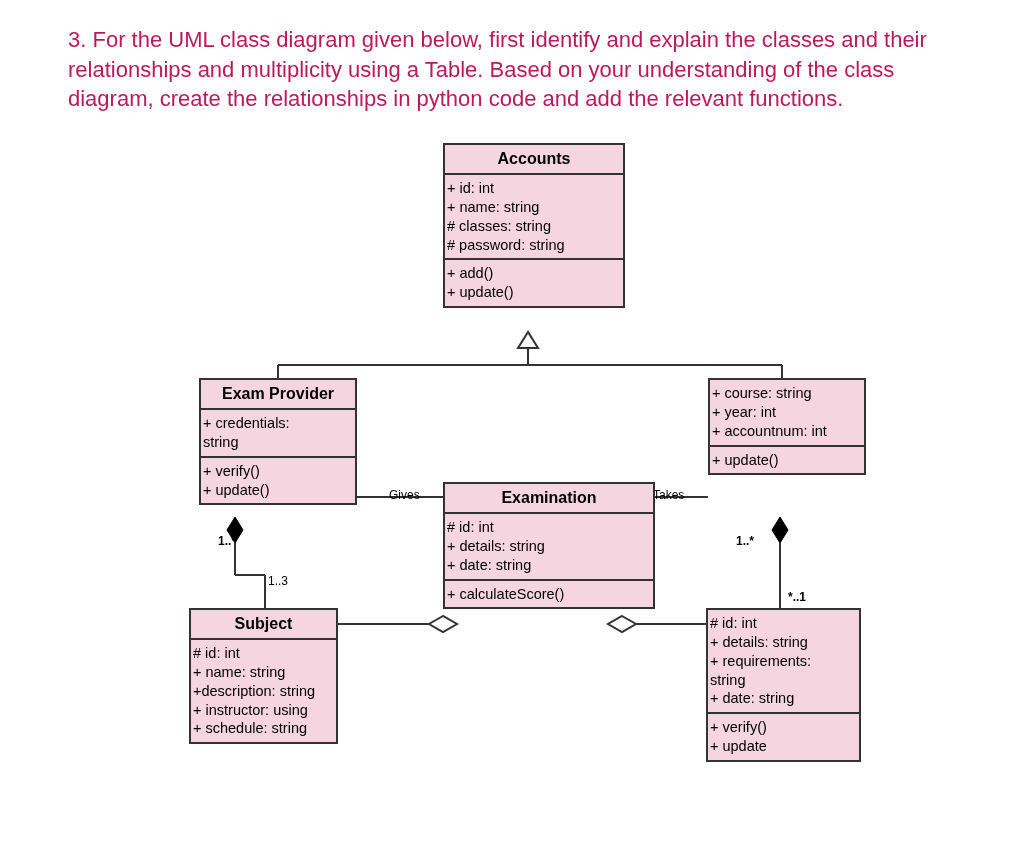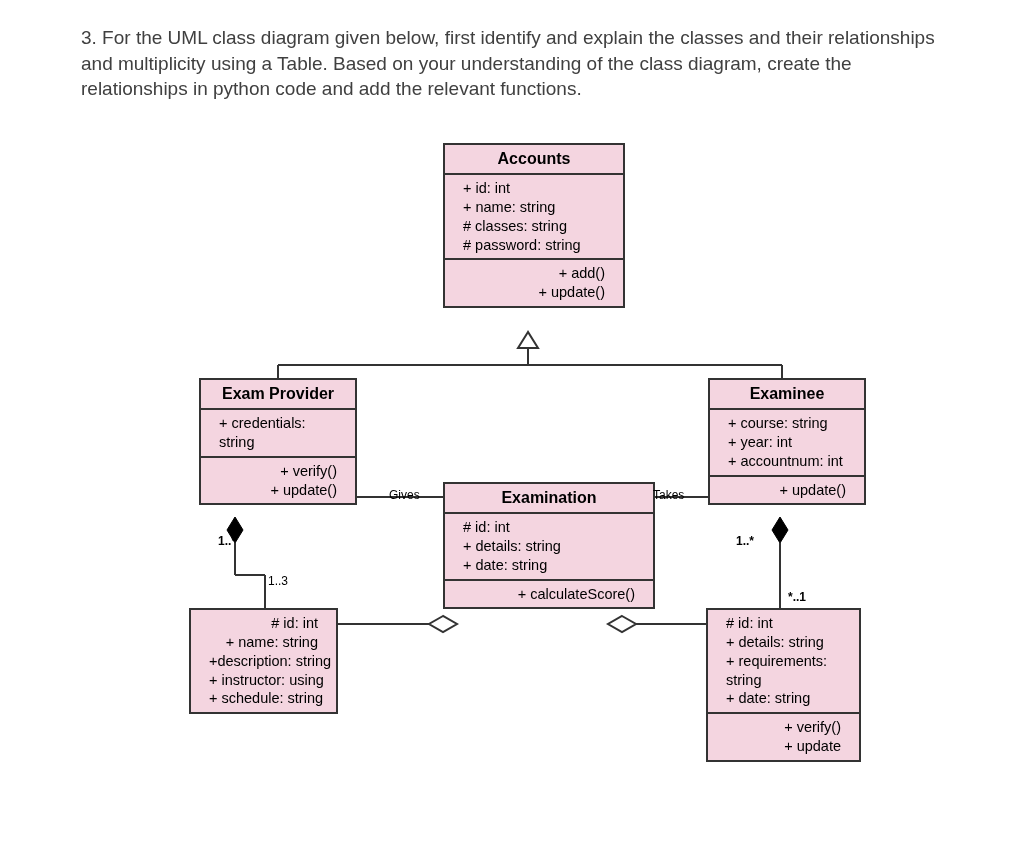--- a/index.html
+++ b/index.html
@@ -6,26 +6,26 @@
     margin: 0;
     padding: 0;
     font-family: Arial, Helvetica, sans-serif;
     background: #fff;
     width: 1024px;
     height: 842px;
     position: relative;
   }
   .question {
     position: absolute;
-    left: 81px;
+    left: 68px;
     top: 25px;
     width: 860px;
-    font-size: 19px;
+    font-size: 22px;
     line-height: 1.35;
-    color: #404040;
+    color: #be185d;
   }
   .diagram {
     position: absolute;
     left: 0;
     top: 0;
     width: 1024px;
     height: 842px;
   }
   .uml-box {
     position: absolute;
@@ -36,28 +36,27 @@
   .uml-title {
     font-weight: bold;
     font-size: 16px;
     text-align: center;
     padding: 5px 6px;
     border-bottom: 2px solid #333;
     box-sizing: border-box;
   }
   .uml-section {
     border-bottom: 2px solid #333;
-    padding: 4px 18px;
+    padding: 4px 2px;
     font-size: 14.5px;
     line-height: 1.3;
     box-sizing: border-box;
   }
   .uml-section:last-child {
     border-bottom: none;
-    text-align: right;
   }
   .uml-section div { white-space: nowrap; }
   svg.lines {
     position: absolute;
     left: 0;
     top: 0;
     width: 1024px;
     height: 842px;
     pointer-events: none;
   }
@@ -123,21 +122,20 @@
       <div>+ credentials:</div>
       <div>string</div>
     </div>
     <div class="uml-section">
       <div>+ verify()</div>
       <div>+ update()</div>
     </div>
   </div>
 
   <div class="uml-box" style="left:708px; top:378px; width:158px;">
-    <div class="uml-title">Examinee</div>
     <div class="uml-section">
       <div>+ course: string</div>
       <div>+ year: int</div>
       <div>+ accountnum: int</div>
     </div>
     <div class="uml-section">
       <div>+ update()</div>
     </div>
   </div>
 
@@ -147,20 +145,21 @@
       <div># id: int</div>
       <div>+ details: string</div>
       <div>+ date: string</div>
     </div>
     <div class="uml-section">
       <div>+ calculateScore()</div>
     </div>
   </div>
 
   <div class="uml-box" style="left:189px; top:608px; width:149px;">
+    <div class="uml-title">Subject</div>
     <div class="uml-section">
       <div># id: int</div>
       <div>+ name: string</div>
       <div>+description: string</div>
       <div>+ instructor: using</div>
       <div>+ schedule: string</div>
     </div>
   </div>
 
   <div class="uml-box" style="left:706px; top:608px; width:155px;">

